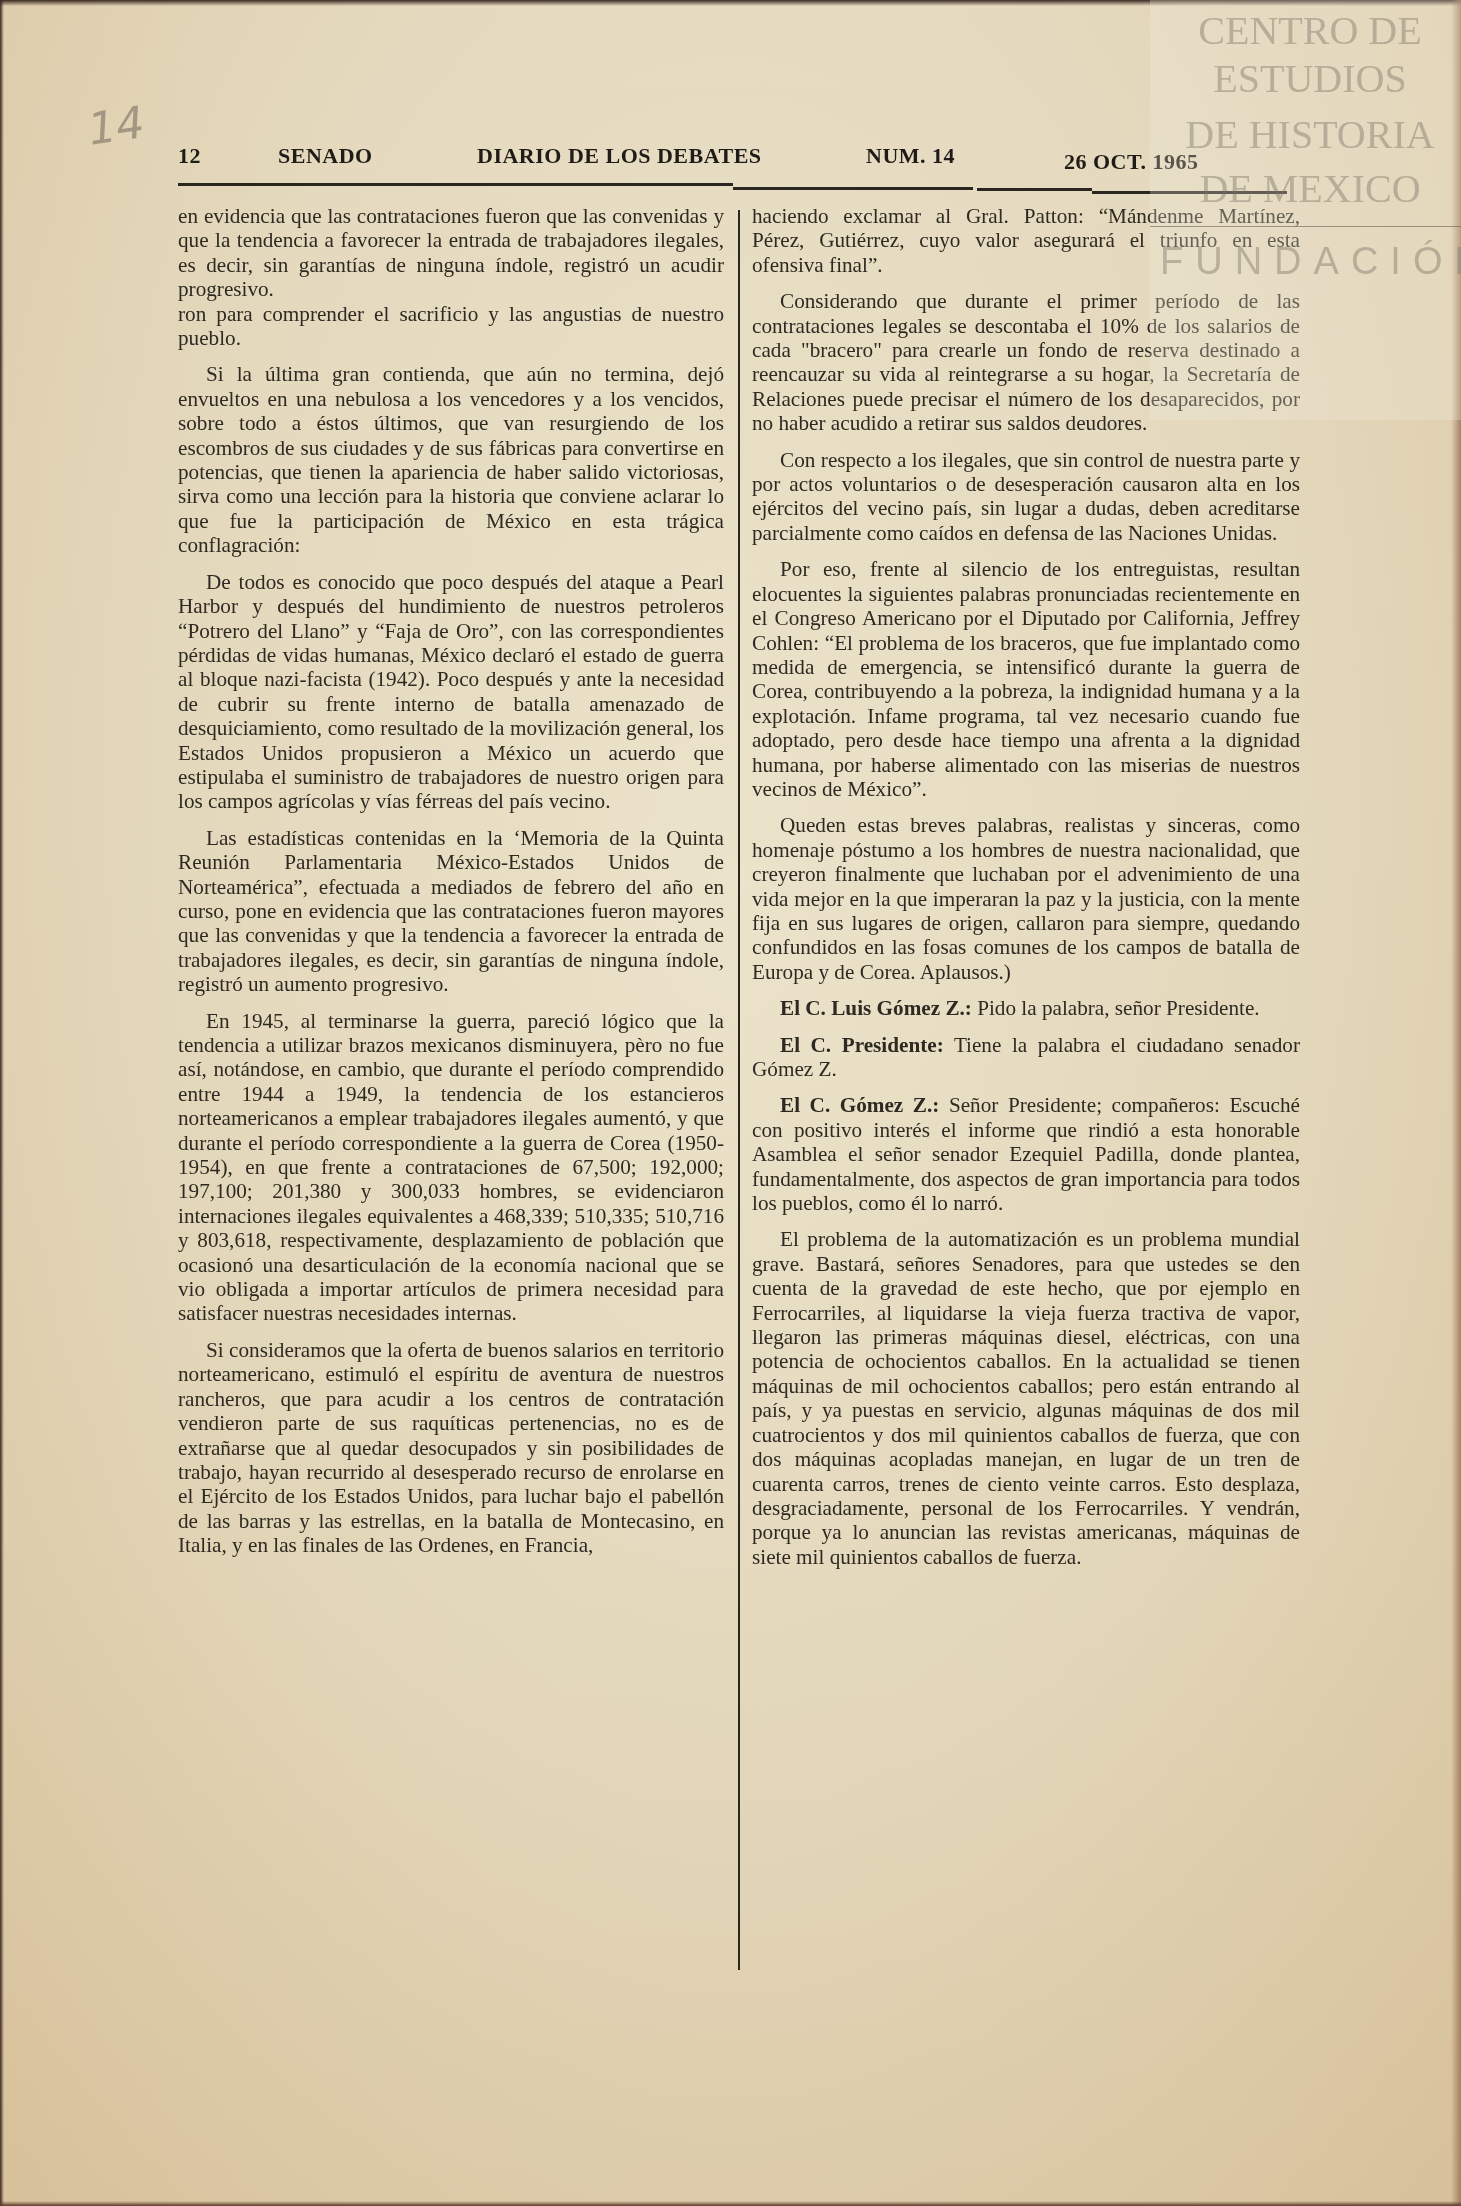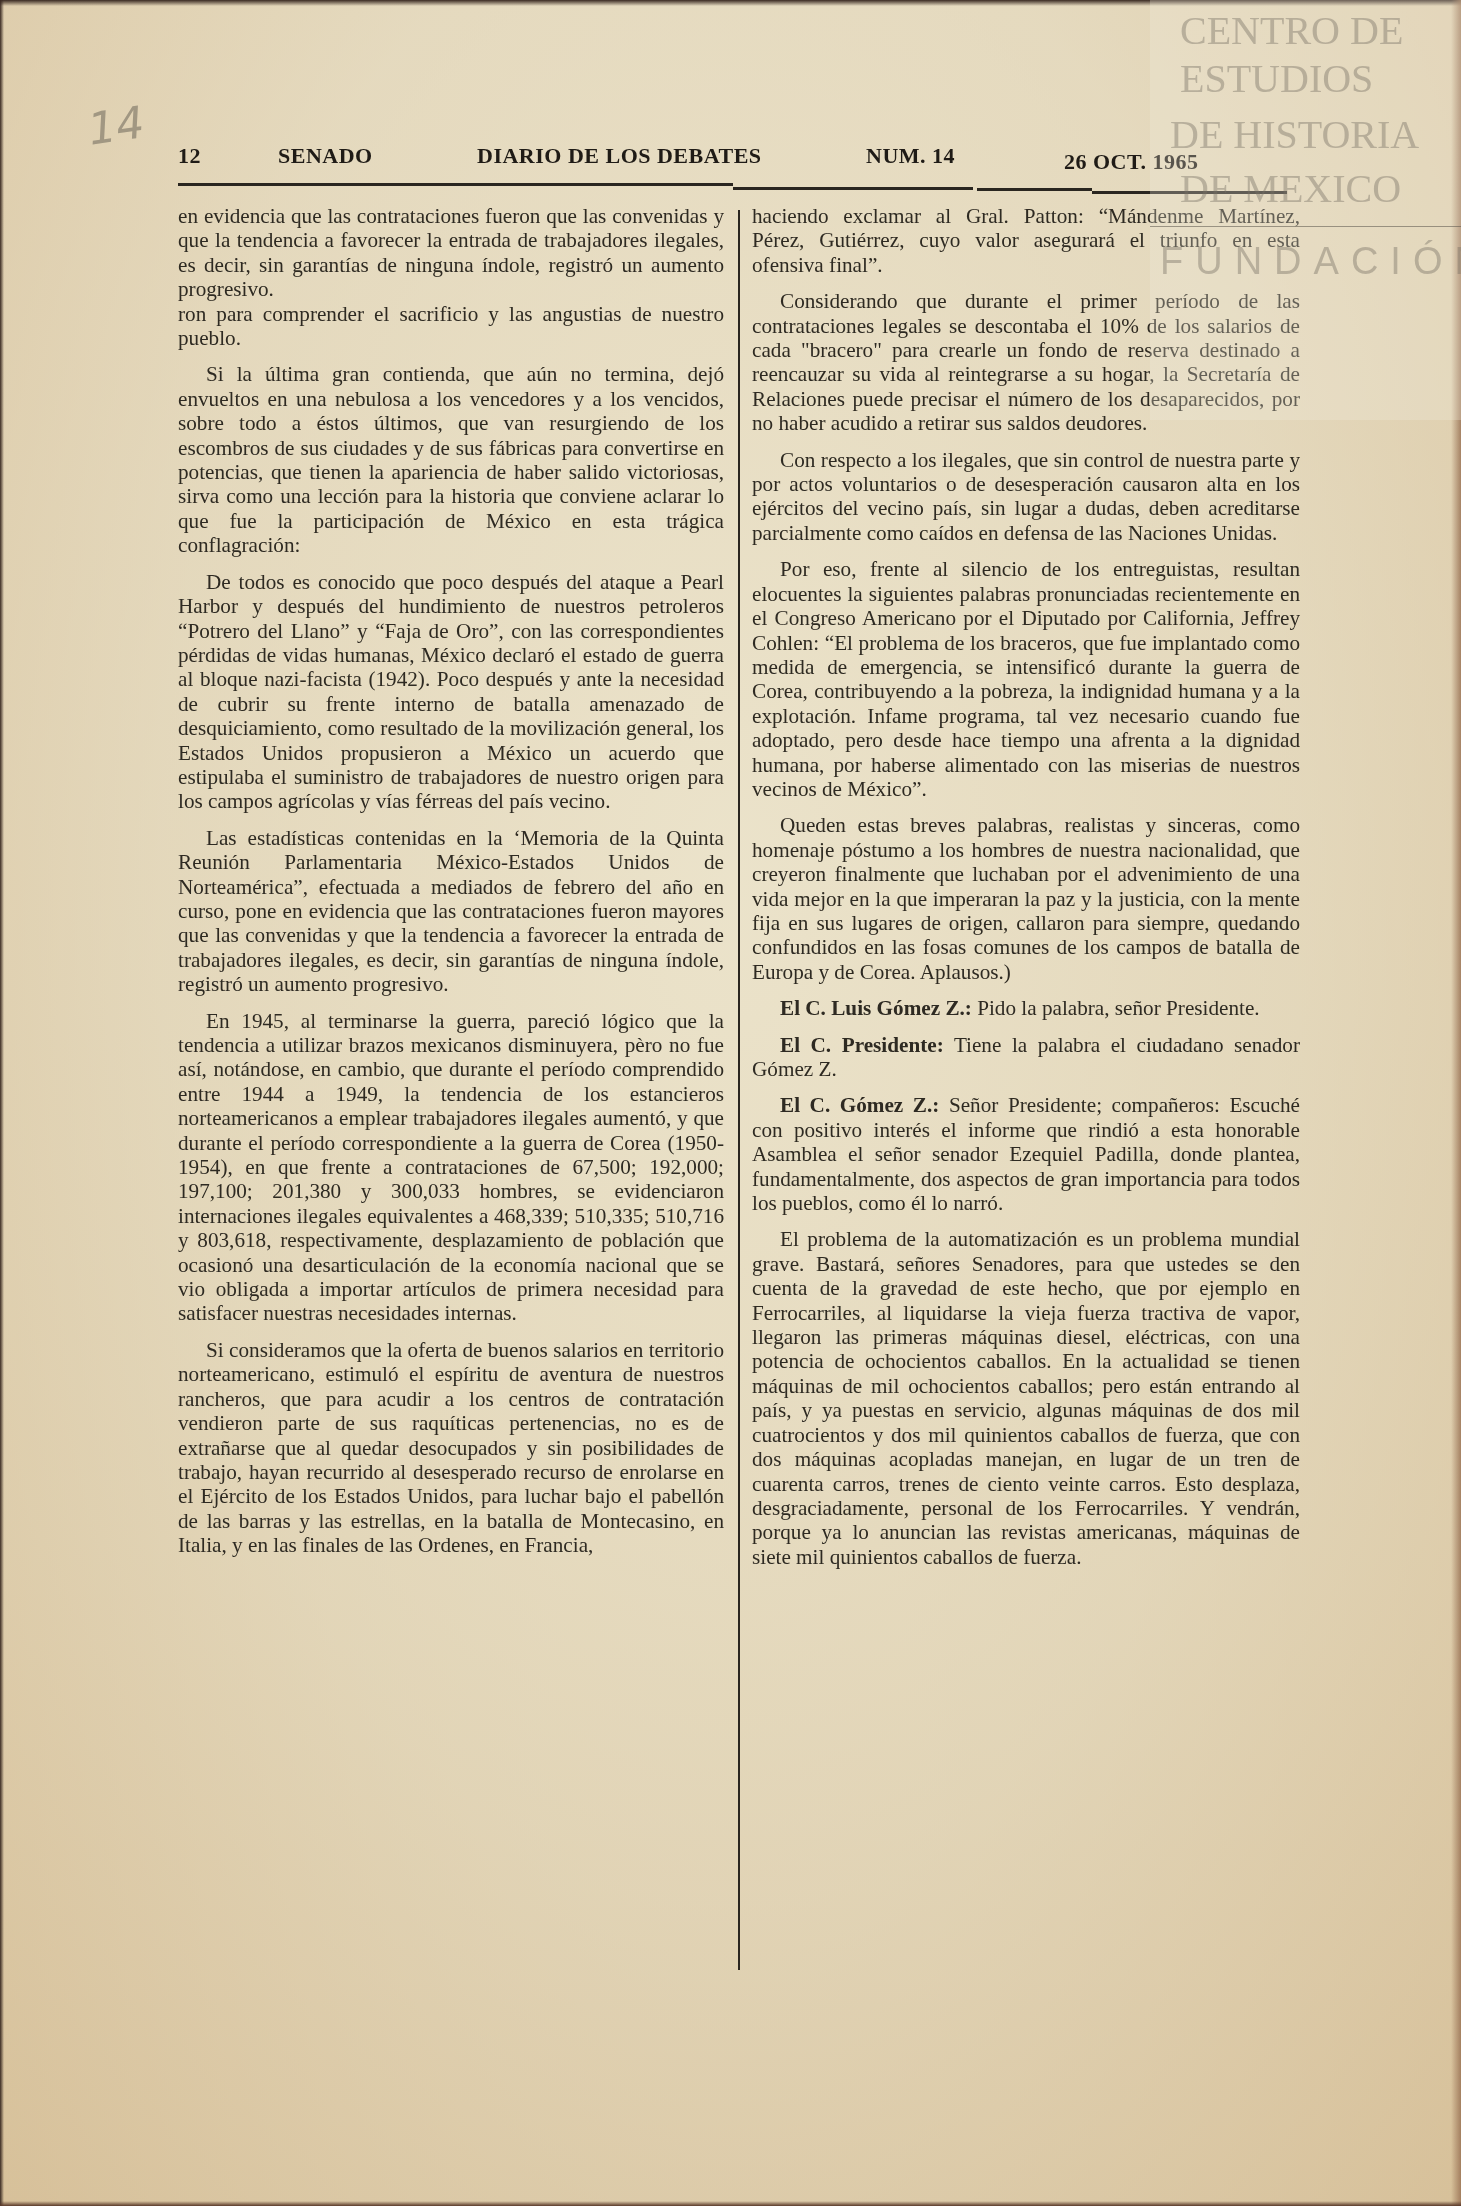--- a/index.html
+++ b/index.html
@@ -91,20 +91,21 @@
       position: absolute;
       left: 738px; top: 210px;
       width: 2px; height: 1760px;
       background: #2a2620;
     }
 
     .watermark {
       position: absolute;
       color: rgba(120,112,100,0.42);
       font-family: "Liberation Serif", serif;
+      text-align: center;
       pointer-events: none;
     }
     .wm-block {
       position: absolute;
       left: 1150px; top: 0;
       width: 311px; height: 420px;
       background: rgba(240,236,224,0.28);
     }
     .wm-line1 { left: 1180px; top: 8px;   width: 260px; font-size: 40px; line-height: 46px; }
     .wm-line2 { left: 1180px; top: 56px;  width: 260px; font-size: 40px; line-height: 46px; }
@@ -144,21 +145,21 @@
     <span class="h-diario">DIARIO DE LOS DEBATES</span>
     <span class="h-num">NUM. 14</span>
     <span class="h-date">26 OCT. 1965</span>
   </div>
   <div class="rule r1"></div>
   <div class="rule r2"></div>
   <div class="rule r3"></div>
   <div class="rule r4"></div>
 
   <div class="col left">
-    <p class="noindent">en evidencia que las contrataciones fueron que las convenidas y que la tendencia a favorecer la entrada de trabajadores ilegales, es decir, sin garantías de ninguna índole, registró un aumento progresivo.</p>
+    <p class="noindent">en evidencia que las contrataciones fueron que las convenidas y que la tendencia a favorecer la entrada de trabajadores ilegales, es decir, sin garantías de ninguna índole, registró un acudir progresivo.</p>
     <p class="cont" style="margin-bottom:12px;">ron para comprender el sacrificio y las angustias de nuestro pueblo.</p>
     <p>Si la última gran contienda, que aún no termina, dejó envueltos en una nebulosa a los vencedores y a los vencidos, sobre todo a éstos últimos, que van resurgiendo de los escombros de sus ciudades y de sus fábricas para convertirse en potencias, que tienen la apariencia de haber salido victoriosas, sirva como una lección para la historia que conviene aclarar lo que fue la participación de México en esta trágica conflagración:</p>
     <p>De todos es conocido que poco después del ataque a Pearl Harbor y después del hundimiento de nuestros petroleros “Potrero del Llano” y “Faja de Oro”, con las correspondientes pérdidas de vidas humanas, México declaró el estado de guerra al bloque nazi-facista (1942). Poco después y ante la necesidad de cubrir su frente interno de batalla amenazado de desquiciamiento, como resultado de la movilización general, los Estados Unidos propusieron a México un acuerdo que estipulaba el suministro de trabajadores de nuestro origen para los campos agrícolas y vías férreas del país vecino.</p>
     <p>Las estadísticas contenidas en la ‘Memoria de la Quinta Reunión Parlamentaria México-Estados Unidos de Norteamérica”, efectuada a mediados de febrero del año en curso, pone en evidencia que las contrataciones fueron mayores que las convenidas y que la tendencia a favorecer la entrada de trabajadores ilegales, es decir, sin garantías de ninguna índole, registró un aumento progresivo.</p>
     <p>En 1945, al terminarse la guerra, pareció lógico que la tendencia a utilizar brazos mexicanos disminuyera, pèro no fue así, notándose, en cambio, que durante el período comprendido entre 1944 a 1949, la tendencia de los estancieros norteamericanos a emplear trabajadores ilegales aumentó, y que durante el período correspondiente a la guerra de Corea (1950-1954), en que frente a contrataciones de 67,500; 192,000; 197,100; 201,380 y 300,033 hombres, se evidenciaron internaciones ilegales equivalentes a 468,339; 510,335; 510,716 y 803,618, respectivamente, desplazamiento de población que ocasionó una desarticulación de la economía nacional que se vio obligada a importar artículos de primera necesidad para satisfacer nuestras necesidades internas.</p>
     <p>Si consideramos que la oferta de buenos salarios en territorio norteamericano, estimuló el espíritu de aventura de nuestros rancheros, que para acudir a los centros de contratación vendieron parte de sus raquíticas pertenencias, no es de extrañarse que al quedar desocupados y sin posibilidades de trabajo, hayan recurrido al desesperado recurso de enrolarse en el Ejército de los Estados Unidos, para luchar bajo el pabellón de las barras y las estrellas, en la batalla de Montecasino, en Italia, y en las finales de las Ordenes, en Francia,</p>
   </div>
 
   <div class="divider"></div>
 

